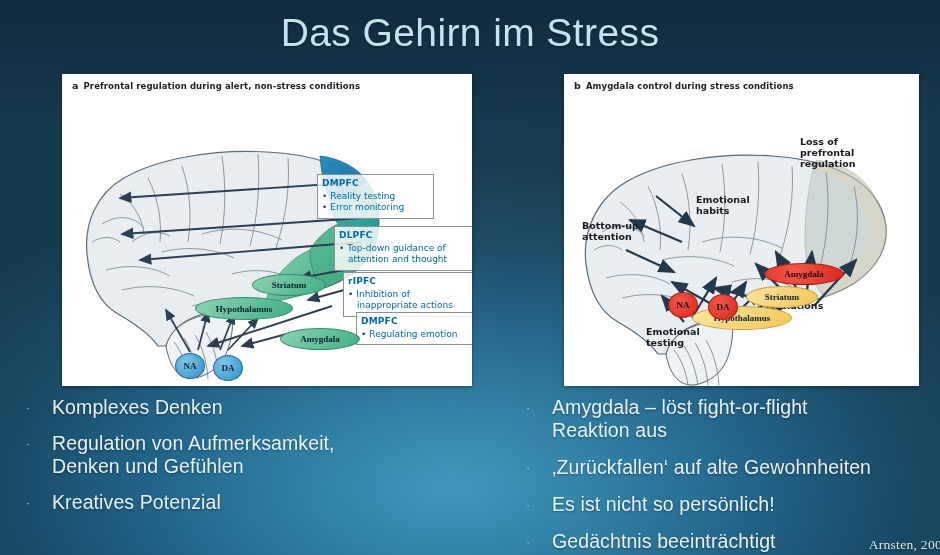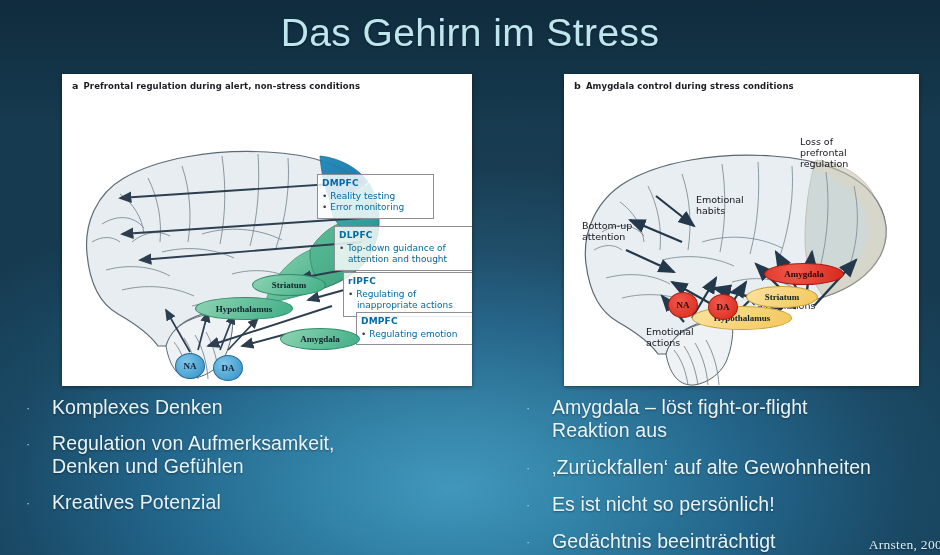--- a/index.html
+++ b/index.html
@@ -75,21 +75,21 @@
     border:1px solid rgba(40,60,50,.65);
     white-space:nowrap;
   }
   .node.green{background:linear-gradient(135deg,#8fd3b3,#3fae86);border-color:#2f8e6c;}
   .node.blue{background:radial-gradient(circle at 35% 32%,#7fc6ea,#2f8fc4);border-color:#1f6d9c;color:#0d2433;}
   .node.yellow{background:linear-gradient(135deg,#fbe3a0,#f3c759);border-color:#c8a23b;}
   .node.red{background:radial-gradient(circle at 38% 32%,#f0584a,#d8281c);border-color:#a71c12;color:#2a0604;}
 
   .freelabel{
     position:absolute;font-family:"DejaVu Sans", sans-serif;
-    font-weight:normal;font-size:9.5px;line-height:11px;color:#17171f;
+    font-weight:bold;font-size:9.5px;line-height:11px;color:#17171f;
   }
 
   
   .bullets{position:absolute;z-index:6;}
   #bullets-left{left:26px;top:396px;width:470px;}
   #bullets-right{left:526px;top:396px;width:410px;}
   .bullet{display:flex;align-items:flex-start;margin-bottom:13px;}
   .bullet .dot{
     flex:0 0 auto;width:26px;text-align:left;padding-top:7px;
     color:#9fd2e2;font-size:13px;line-height:10px;
@@ -205,21 +205,21 @@
     </div>
 
     <div class="infobox" id="box-dlpfc">
       <span class="hd">DLPFC</span>
       <span class="li">Top-down guidance of</span>
       <span class="li cont">attention and thought</span>
     </div>
 
     <div class="infobox" id="box-rlpfc">
       <span class="hd">rIPFC</span>
-      <span class="li">Regulating of</span>
+      <span class="li">Inhibition of</span>
       <span class="li cont">inappropriate actions</span>
     </div>
 
     <div class="infobox" id="box-vmpfc">
       <span class="hd">DMPFC</span>
       <span class="li">Regulating emotion</span>
     </div>
 
     <div class="node green" style="left:190px;top:200px;width:72px;height:20px;">
       <span>Striatum</span>
@@ -319,21 +319,21 @@
       <div>habits</div>
     </div>
 
     <div class="freelabel" style="left:18px;top:146px;">
       <div>Bottom-up</div>
       <div>attention</div>
     </div>
 
     <div class="freelabel" style="left:82px;top:252px;">
       <div>Emotional</div>
-      <div>actions</div>
+      <div>testing</div>
     </div>
 
     <div class="freelabel" style="left:193px;top:215px;">
       <div>Emotional</div>
       <div>associations</div>
     </div>
 
     <div class="node yellow" style="left:182px;top:212px;width:70px;height:20px;">
       <span>Striatum</span>
     </div>

